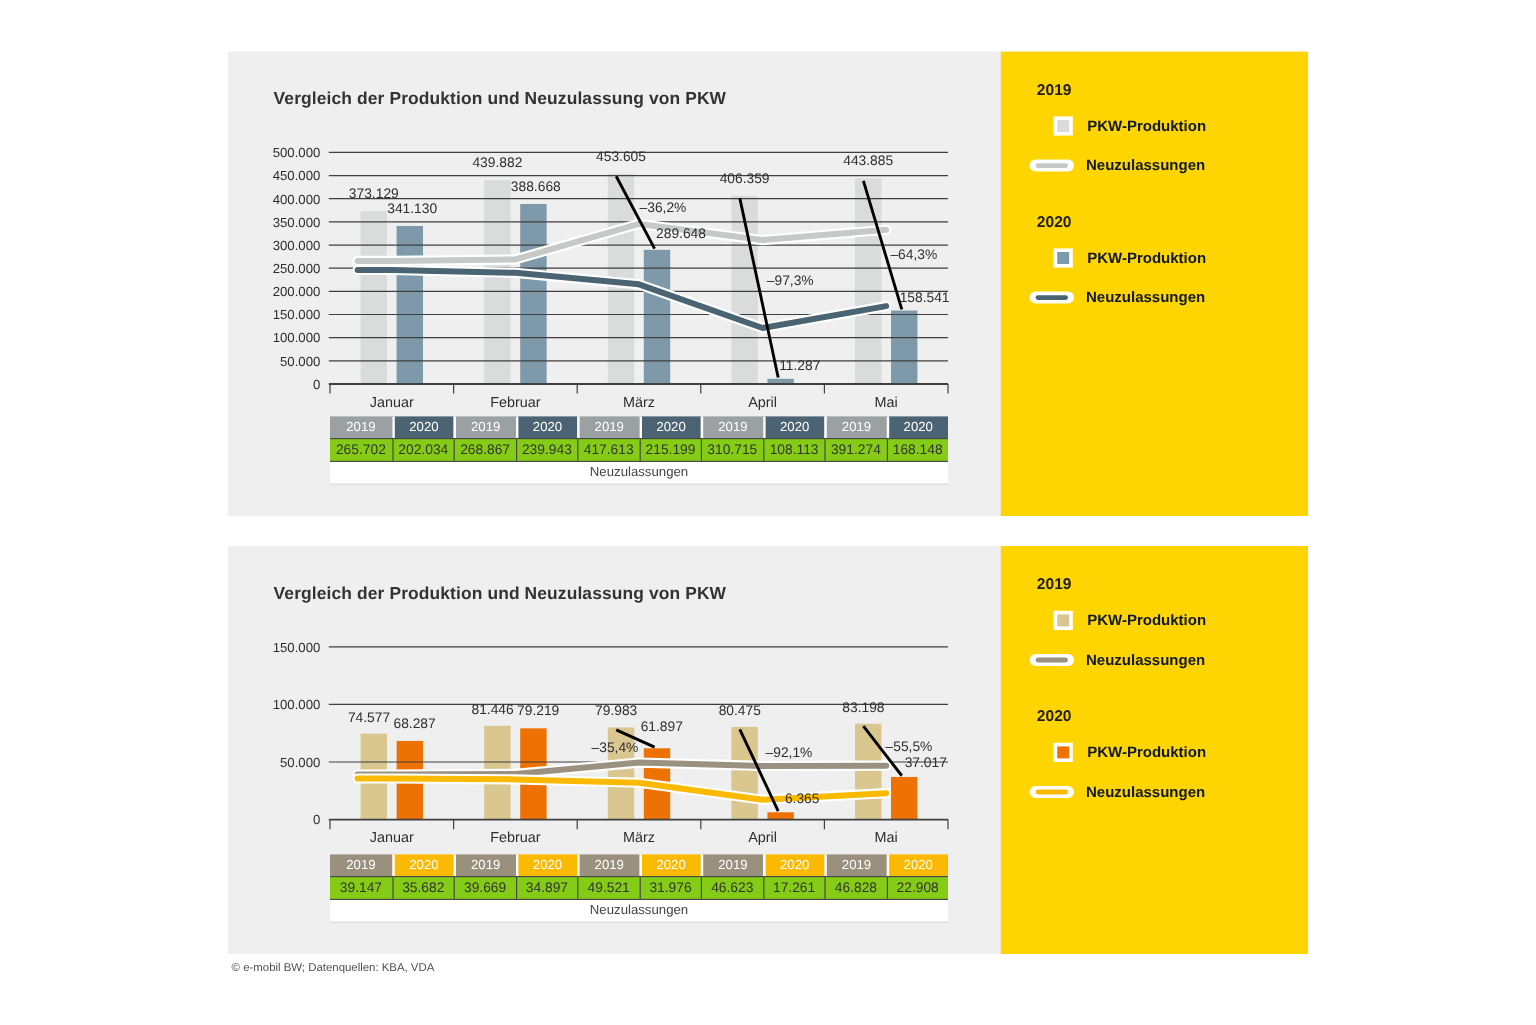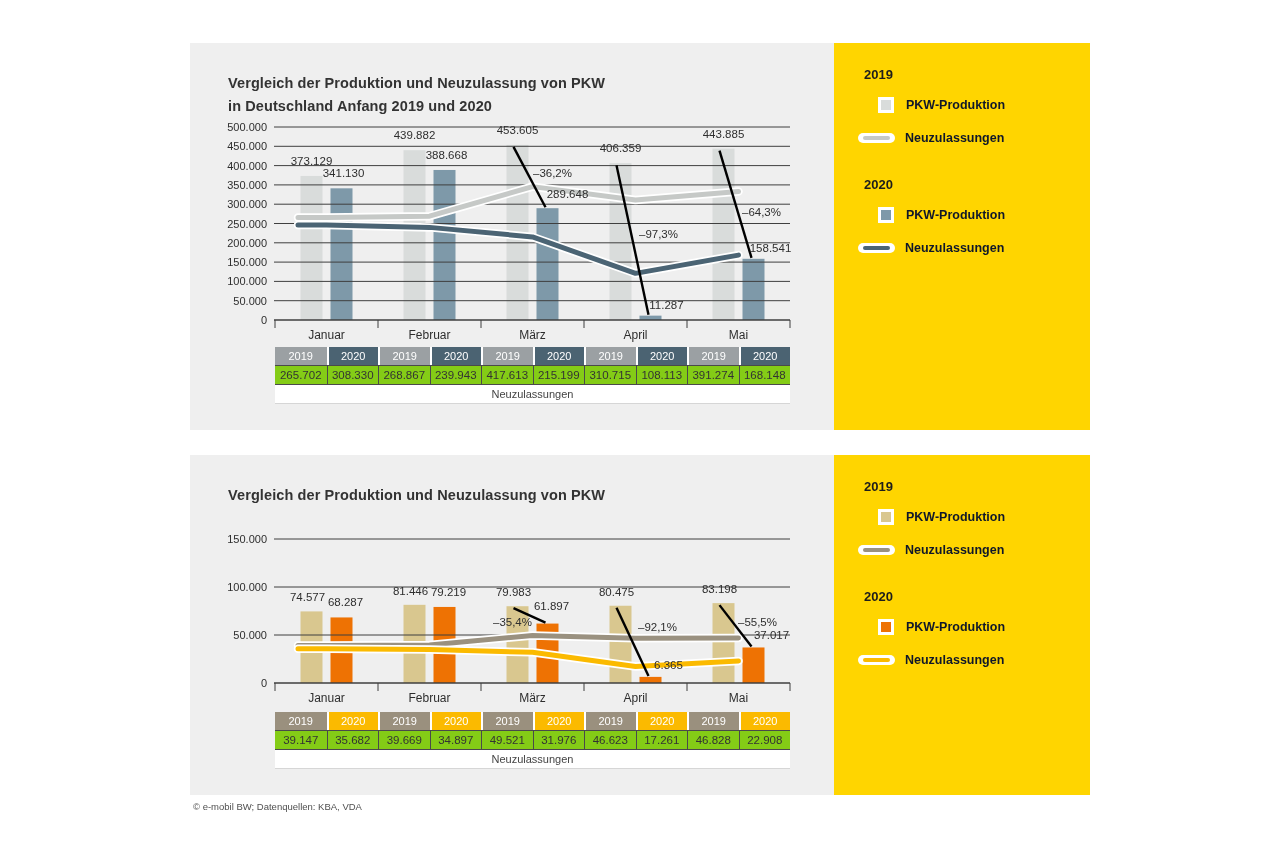--- a/index.html
+++ b/index.html
@@ -35,21 +35,20 @@
 </style>
 </head>
 <body>
 
 <div id="stage">
 
   <div class="panel-row" style="top:43px;height:387px;">
     <section class="chart-panel">
       <h2 class="chart-title">
         <span style="display:block">Vergleich der Produktion und Neuzulassung von PKW</span>
-        <span style="display:block">in Deutschland Anfang 2019 und 2020</span>
       </h2>
       <svg class="chart-svg" width="644" height="387">
           <rect x="110.5" y="132.972206" width="22" height="144.027794" fill="#d9dcdb"></rect>
           <rect x="140.5" y="145.32382" width="22" height="131.67618" fill="#7e99a9"></rect>
           <rect x="213.5" y="107.205548" width="22" height="169.794452" fill="#d9dcdb"></rect>
           <rect x="243.5" y="126.974152" width="22" height="150.025848" fill="#7e99a9"></rect>
           <rect x="316.5" y="101.90847" width="22" height="175.09153" fill="#d9dcdb"></rect>
           <rect x="346.5" y="165.195872" width="22" height="111.80412799999999" fill="#7e99a9"></rect>
           <rect x="419.5" y="120.14542599999999" width="22" height="156.854574" fill="#d9dcdb"></rect>
           <rect x="449.5" y="272.643218" width="22" height="4.35678200000001" fill="#7e99a9"></rect>
@@ -117,21 +116,21 @@
             <div class="th" style="background: rgb(75, 99, 114);">2020</div>
             <div class="th" style="background: rgb(155, 160, 163);">2019</div>
             <div class="th" style="background: rgb(75, 99, 114);">2020</div>
             <div class="th" style="background: rgb(155, 160, 163);">2019</div>
             <div class="th" style="background: rgb(75, 99, 114);">2020</div>
             <div class="th" style="background: rgb(155, 160, 163);">2019</div>
             <div class="th" style="background: rgb(75, 99, 114);">2020</div>
           </div>
         <div class="tr-vals">
             <div class="td">265.702</div>
-            <div class="td">308.330</div>
+            <div class="td">202.034</div>
             <div class="td">268.867</div>
             <div class="td">239.943</div>
             <div class="td">417.613</div>
             <div class="td">215.199</div>
             <div class="td">310.715</div>
             <div class="td">108.113</div>
             <div class="td">391.274</div>
             <div class="td">168.148</div>
           </div>
         <div class="tr-caption">Neuzulassungen</div>

